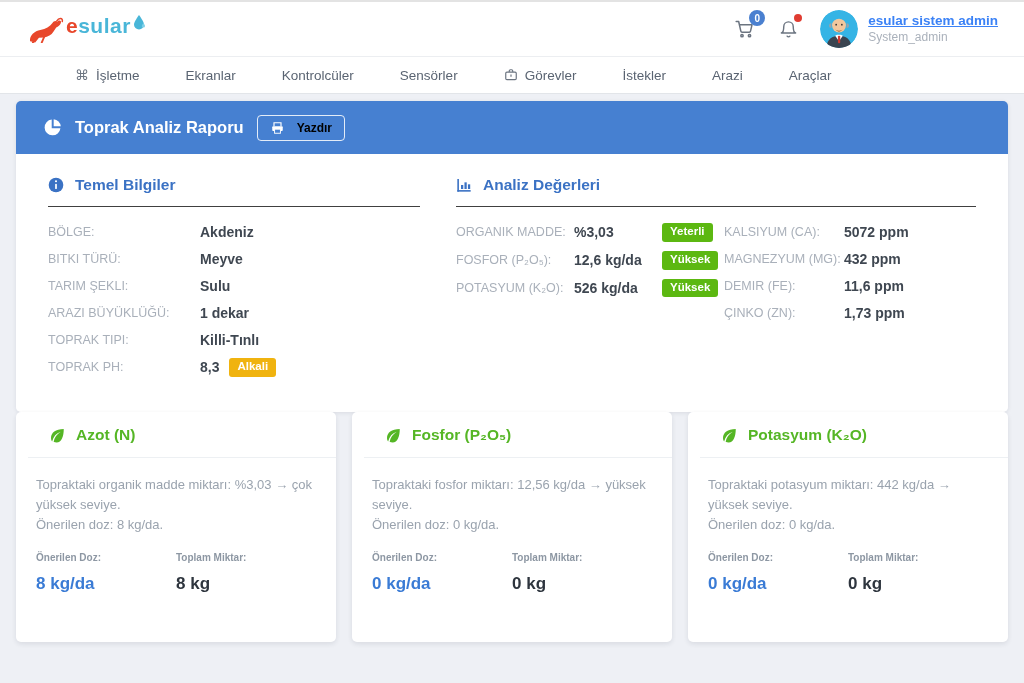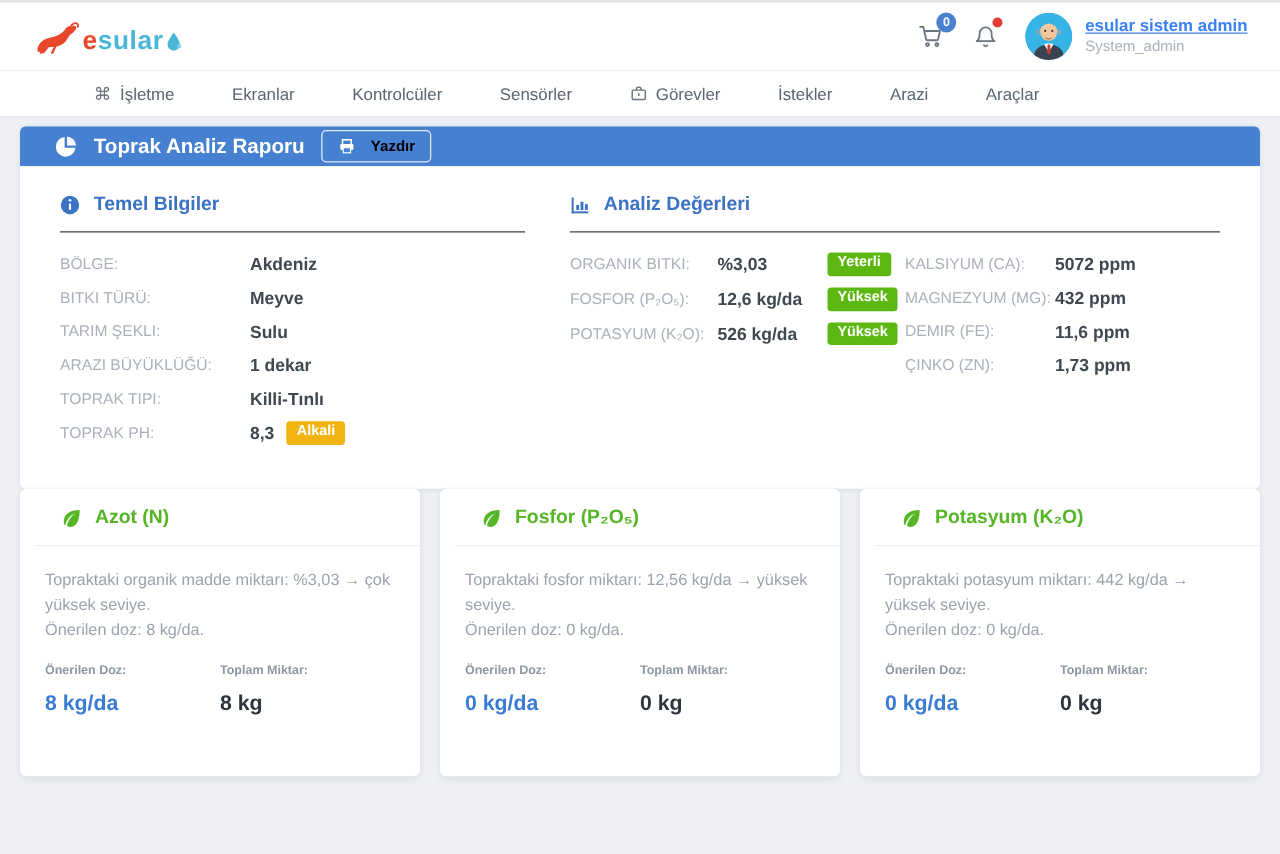--- a/index.html
+++ b/index.html
@@ -2,21 +2,21 @@
 <html><head>
 <meta charset="utf-8">
 <style>
   * { margin:0; padding:0; box-sizing:border-box; }
   html,body { width:1024px; height:683px; overflow:hidden; background:#eef0f5;
     font-family:"Liberation Sans","DejaVu Sans",sans-serif; }
 
   
   .topbar { height:56px; background:#fff; display:flex; align-items:center;
     padding:0 26px; border-top:2px solid #e3e3e3; }
-  .logo { display:flex; align-items:flex-end; gap:2px; cursor:pointer; }
+  .logo { display:flex; align-items:flex-start; gap:2px; cursor:pointer; }
   .logo-word { font-size:21px; font-weight:800; letter-spacing:.5px; line-height:1; }
   .logo-e { color:#e8472b; }
   .logo-sular { color:#49b6d8; }
   .top-right { margin-left:auto; display:flex; align-items:center; gap:20px; }
   .icon-btn { position:relative; width:24px; height:24px; display:flex;
     align-items:center; justify-content:center; cursor:pointer; }
   .cart-badge { position:absolute; top:-7px; right:-9px; background:#4a80d0; color:#fff;
     font-size:10px; font-weight:700; border-radius:9px; min-width:16px; height:16px;
     display:flex; align-items:center; justify-content:center; padding:0 4px; }
   .bell-dot { position:absolute; top:-3px; right:-2px; width:8px; height:8px;
@@ -30,21 +30,21 @@
   .nav { height:38px; background:#fff; border-top:1px solid #eceef1;
     border-bottom:1px solid #e2e5e9; display:flex; align-items:center; padding-left:52px; }
   .nav-item { display:flex; align-items:center; gap:7px; padding:0 23px; height:100%;
     font-size:13.5px; color:#5a6472; cursor:pointer; white-space:nowrap; }
   .nav-glyph { font-size:14px; color:#6b7480; line-height:1; }
 
   
   .content { padding:7px 16px 0; }
 
   .report-card { border-radius:5px; overflow:hidden; box-shadow:0 1px 4px rgba(30,40,60,.10); }
-  .report-head { height:32px; background:#4680d1; display:flex; align-items:center;
+  .report-head { height:53px; background:#4680d1; display:flex; align-items:center;
     gap:13px; padding:0 27px; }
   .report-title { color:#fff; font-size:16.5px; font-weight:700; }
   .print-btn { display:flex; gap:12px; border:1px solid rgba(255,255,255,.85);
     border-radius:4px; background:transparent; color:#000000; padding:5px 12px;
     font-size:12px; font-weight:700; cursor:pointer; font-family:inherit; }
   .report-body { background:#fff; padding:22px 32px 26px;
     display:grid; grid-template-columns:372px 1fr; column-gap:36px; }
 
   .sec-title { display:flex; align-items:center; gap:11px; color:#3b72c4;
     font-size:15.5px; font-weight:700; padding-bottom:12px;
@@ -255,21 +255,21 @@
               <rect x="7.5" y="12" width="3.4" height="6"></rect>
               <rect x="12.7" y="8" width="3.4" height="10"></rect>
               <rect x="17.9" y="11" width="3.4" height="7"></rect>
             </svg>
           </span>
           <span>Analiz Değerleri</span>
         </div>
         <div class="an-grid">
           <div>
             <div class="an-row">
-              <span class="an-label">ORGANIK BITKI:</span>
+              <span class="an-label">ORGANIK MADDE:</span>
               <span class="an-value">%3,03</span>
               <span class="badge badge-green">Yeterli</span>
             </div>
             <div class="an-row">
               <span class="an-label">FOSFOR (P₂O₅):</span>
               <span class="an-value">12,6 kg/da</span>
               <span class="badge badge-green">Yüksek</span>
             </div>
             <div class="an-row">
               <span class="an-label">POTASYUM (K₂O):</span>

